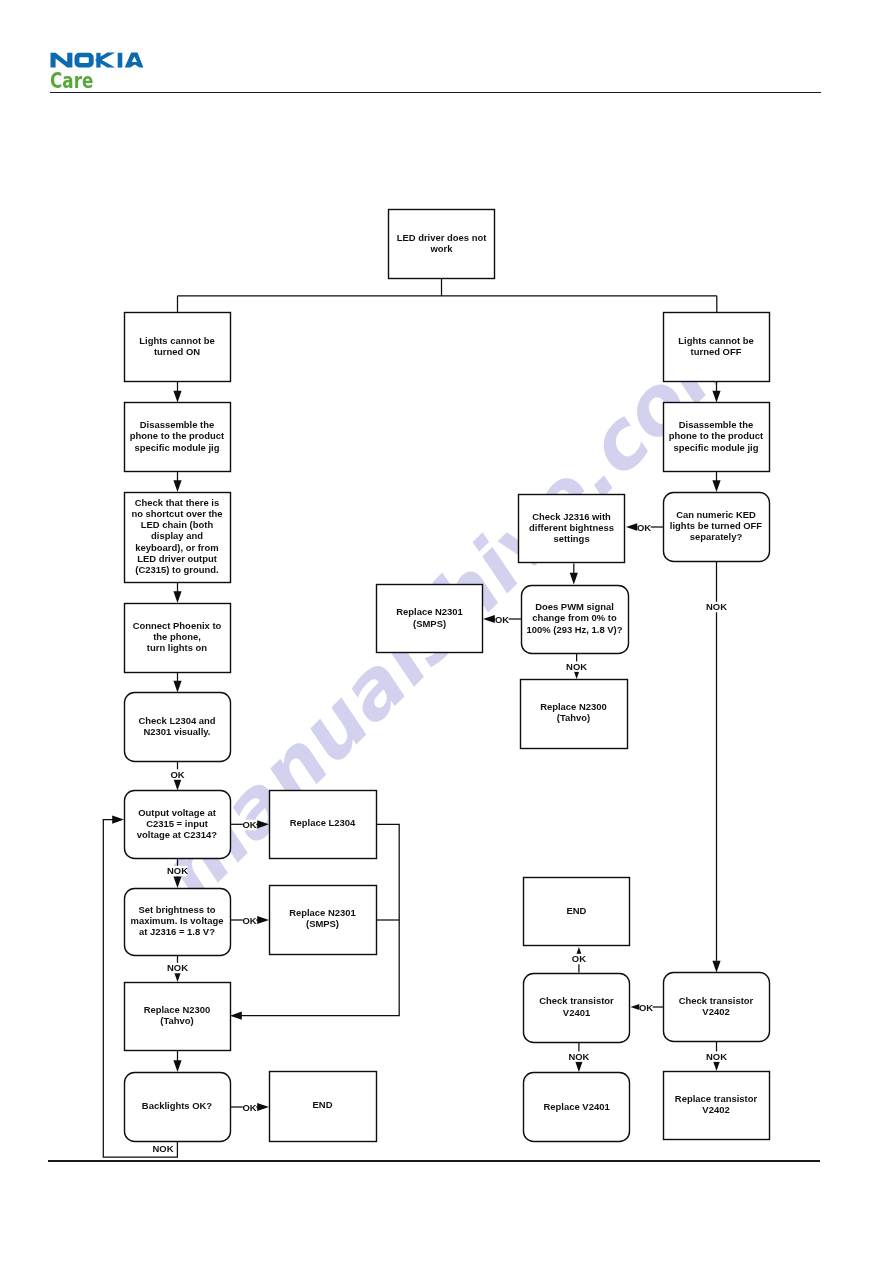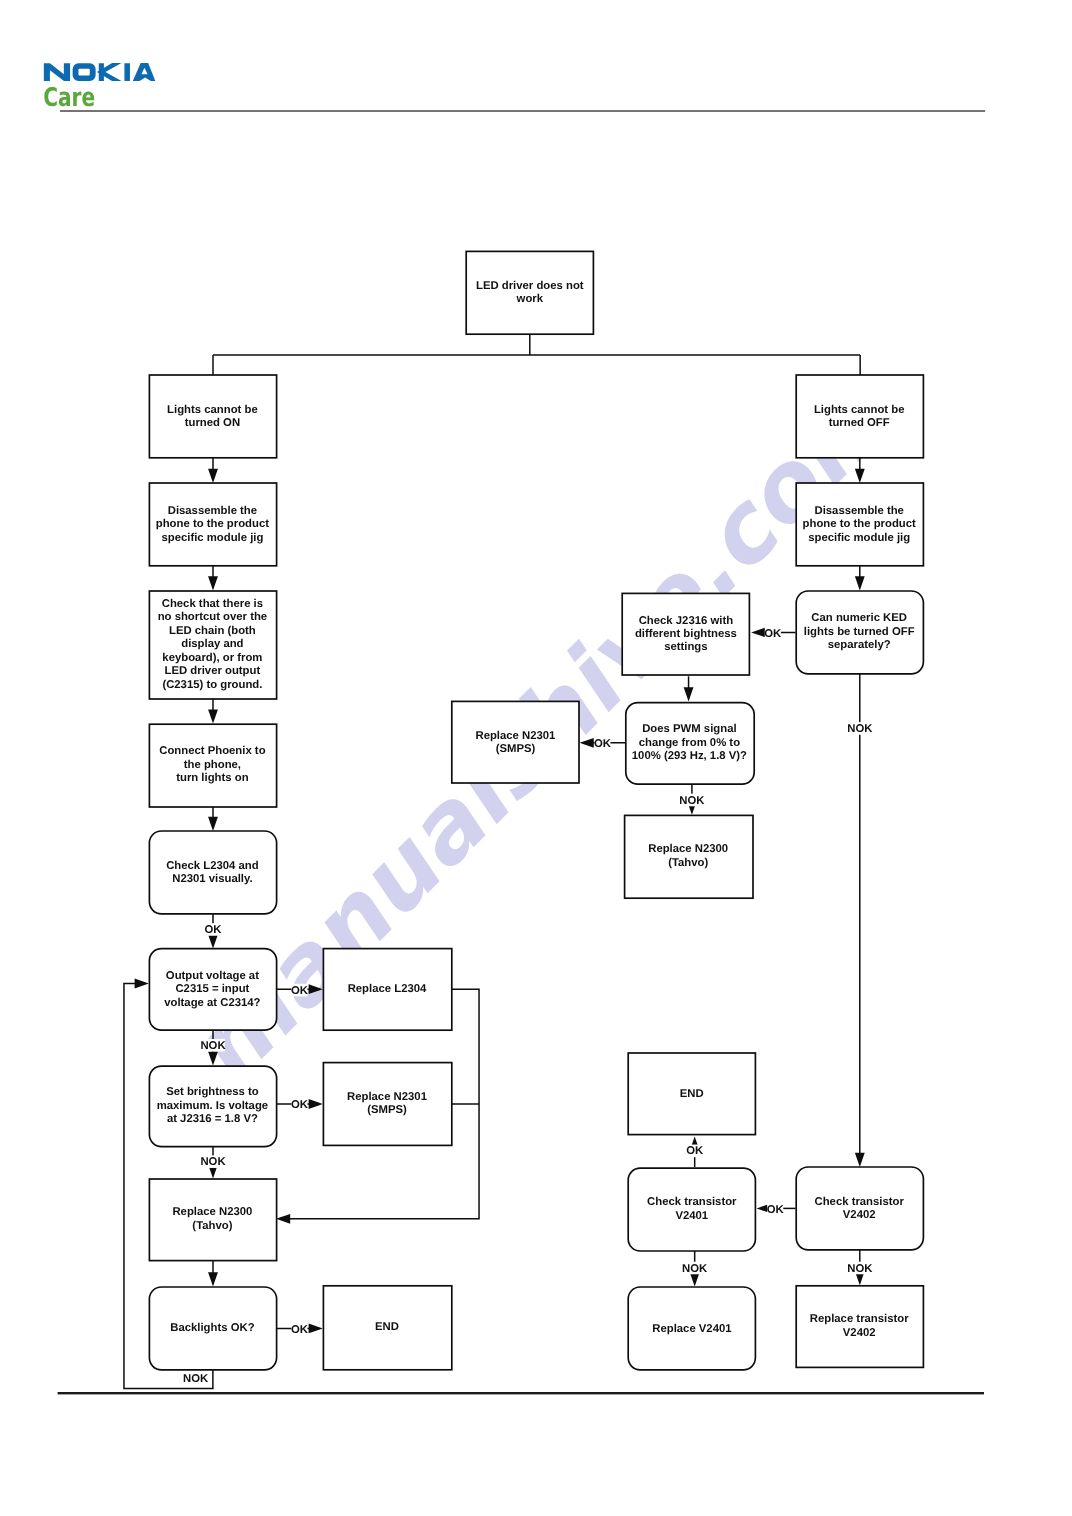--- a/index.html
+++ b/index.html
@@ -1,18 +1,18 @@
 <!DOCTYPE html>
 <html><head>
 <meta charset="utf-8">
 <style>
   html,body{margin:0;padding:0;background:#fff;}
   body{width:893px;height:1263px;font-family:"Liberation Sans",sans-serif;overflow:hidden;}
   #page{position:relative;width:893px;height:1263px;background:#fff;}
-  .logo{position:absolute;left:36px;top:52.3px;}
+  .logo{position:absolute;left:50px;top:52.3px;}
   .logo-nokia{display:block;}
   .logo-care{display:block;margin-top:4.8px;margin-left:0.2px;}
   .rule{position:absolute;background:#1a1a1a;}
   .rule-top{left:50px;top:92px;width:771px;height:1.3px;}
   .rule-bottom{left:48px;top:1160px;width:772px;height:2px;}
   #flow{position:absolute;left:0;top:0;}
   .wm{position:absolute;left:0;top:0;width:893px;height:1263px;overflow:hidden;pointer-events:none;}
   .wm span{position:absolute;left:144px;top:852px;transform-origin:0 0;transform:rotate(-45deg);font-size:80px;font-weight:bold;font-style:italic;color:#d2d2ee;white-space:nowrap;font-family:"DejaVu Sans",sans-serif;}
   #flow text{font-family:"Liberation Sans",sans-serif;font-weight:bold;fill:#111;}
 </style>

